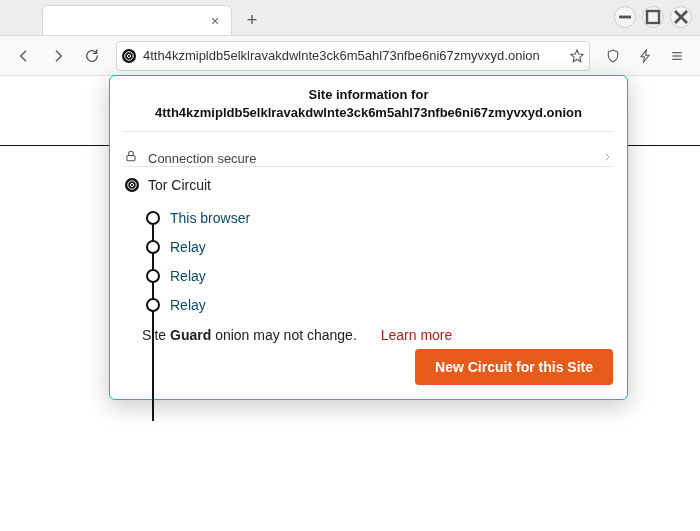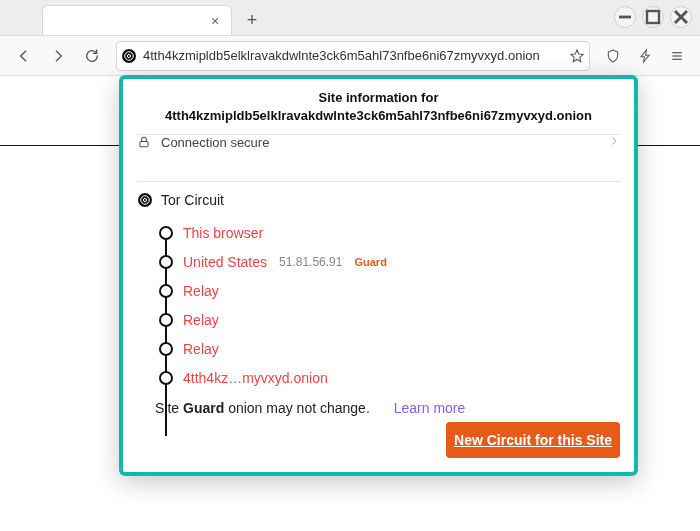--- a/index.html
+++ b/index.html
@@ -97,39 +97,39 @@
   .tool-icon svg { width:16px; height:16px; stroke:#555; }
   
   .page-hr {
     position: absolute;
     left: 0; right: 0; top: 145px;
     border: 0; border-top: 1px solid #111;
   }
   
   .popup {
     position: absolute;
-    left: 119px; top: 75px;
+    left: 109px; top: 75px;
     width: 519px;
     background: #fff;
-    border: 4px solid #14b8a6;
+    border: 1px solid #14b8a6;
     border-radius: 6px;
     box-shadow: 0 6px 24px rgba(0,0,0,.22);
     padding: 10px 14px 14px;
   }
   .popup h1 {
     font-size: 13px; font-weight: 700;
     text-align: center;
     line-height: 1.35;
     padding: 0 12px 10px;
   }
   .sec-row {
-    height: 48px;
+    height: 36px;
     border-top: 1px solid #e6e6e6;
     border-bottom: 1px solid #e6e6e6;
-    display: flex; align-items: flex-start;
+    display: flex; align-items: flex-end;
     gap: 10px;
     color: #444;
   }
   .sec-row .chev { margin-left: auto; color: #aaa; }
   .circuit-header {
     display: flex; align-items: center; gap: 8px;
     padding: 10px 0 4px;
     font-size: 14px;
     color: #222;
     text-align: center;
@@ -154,39 +154,38 @@
     content: "";
     position: absolute;
     left: 0; top: 50%;
     transform: translate(0,-50%);
     width: 10px; height: 10px;
     border: 2px solid #111;
     border-radius: 50%;
     background: #fff;
     z-index: 2;
   }
-  .hop .label { margin-left: 24px; font-size: 14px; color: #ef4444; }
+  .hop .label { margin-left: 24px; font-size: 14px; color: #0c4a6e; }
   .hop .ip { font-size: 12px; color: #888; }
   .hop .guard { font-size: 11px; color: #e65a1a; font-weight: 600; }
   .note { font-size: 14px; color: #222; margin: 8px 0 6px 18px; }
   .note .guard-word { font-weight: 700; }
-  .note a { color: #8b5cf6; text-decoration: none; padding-left: 20px; }
+  .note a { color: #b91c1c; text-decoration: none; padding-left: 20px; }
   .cta {
     display: flex; justify-content: flex-end; margin-top: 6px;
   }
   .cta button {
     background: #e65a1a;
     color: #fff;
     border: none;
     border-radius: 4px;
     font-size: 14px;
     font-weight: 600;
-    padding: 10px 8px;
+    padding: 10px 20px;
     cursor: pointer;
-    text-decoration: underline;
   }
   
   .onion {
     display:inline-block; width:16px; height:16px; position:relative;
   }
   .onion svg { width:16px; height:16px; }
 </style>
 </head>
 <body>
 
@@ -300,35 +299,27 @@
     <span>Tor Circuit</span>
   </div>
 
   <div class="circuit" id="circuit">
     <div class="line" id="circuit-line" style="top: 14.5px; height: 203px;"></div>
 
   <div class="hop">
         <span class="label">This browser</span>
       </div>
       <div class="hop">
-        <span class="label">United States</span>
-        <span class="ip">51.81.56.91</span>
-        <span class="guard">Guard</span>
+        <span class="label">Relay</span>
       </div>
       <div class="hop">
         <span class="label">Relay</span>
       </div>
       <div class="hop">
         <span class="label">Relay</span>
-      </div>
-      <div class="hop">
-        <span class="label">Relay</span>
-      </div>
-      <div class="hop">
-        <span class="label">4tth4kz…myvxyd.onion</span>
       </div>
     </div>
 
   <p class="note">
     <span>Site </span><span class="guard-word">Guard</span><span> onion may not change. </span><a href="#">Learn more</a>
   </p>
 
   <div class="cta">
     <button>New Circuit for this Site</button>
   </div>

